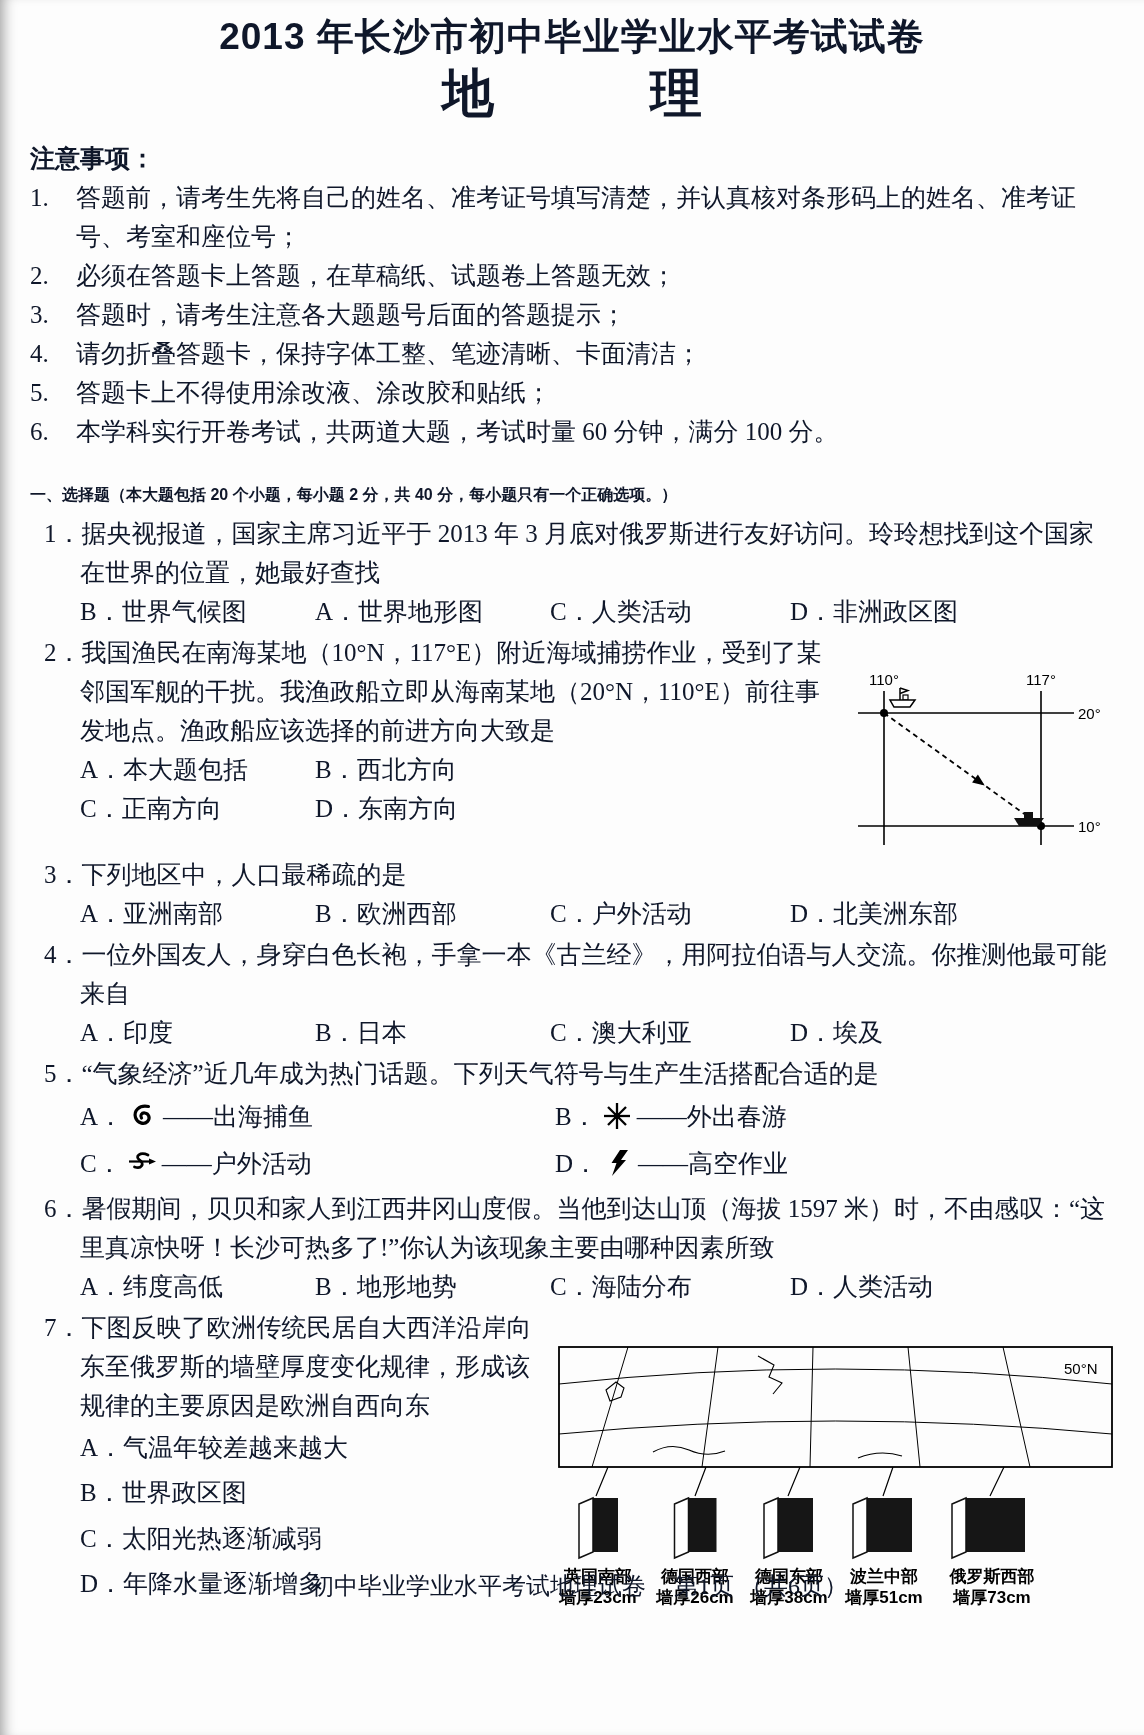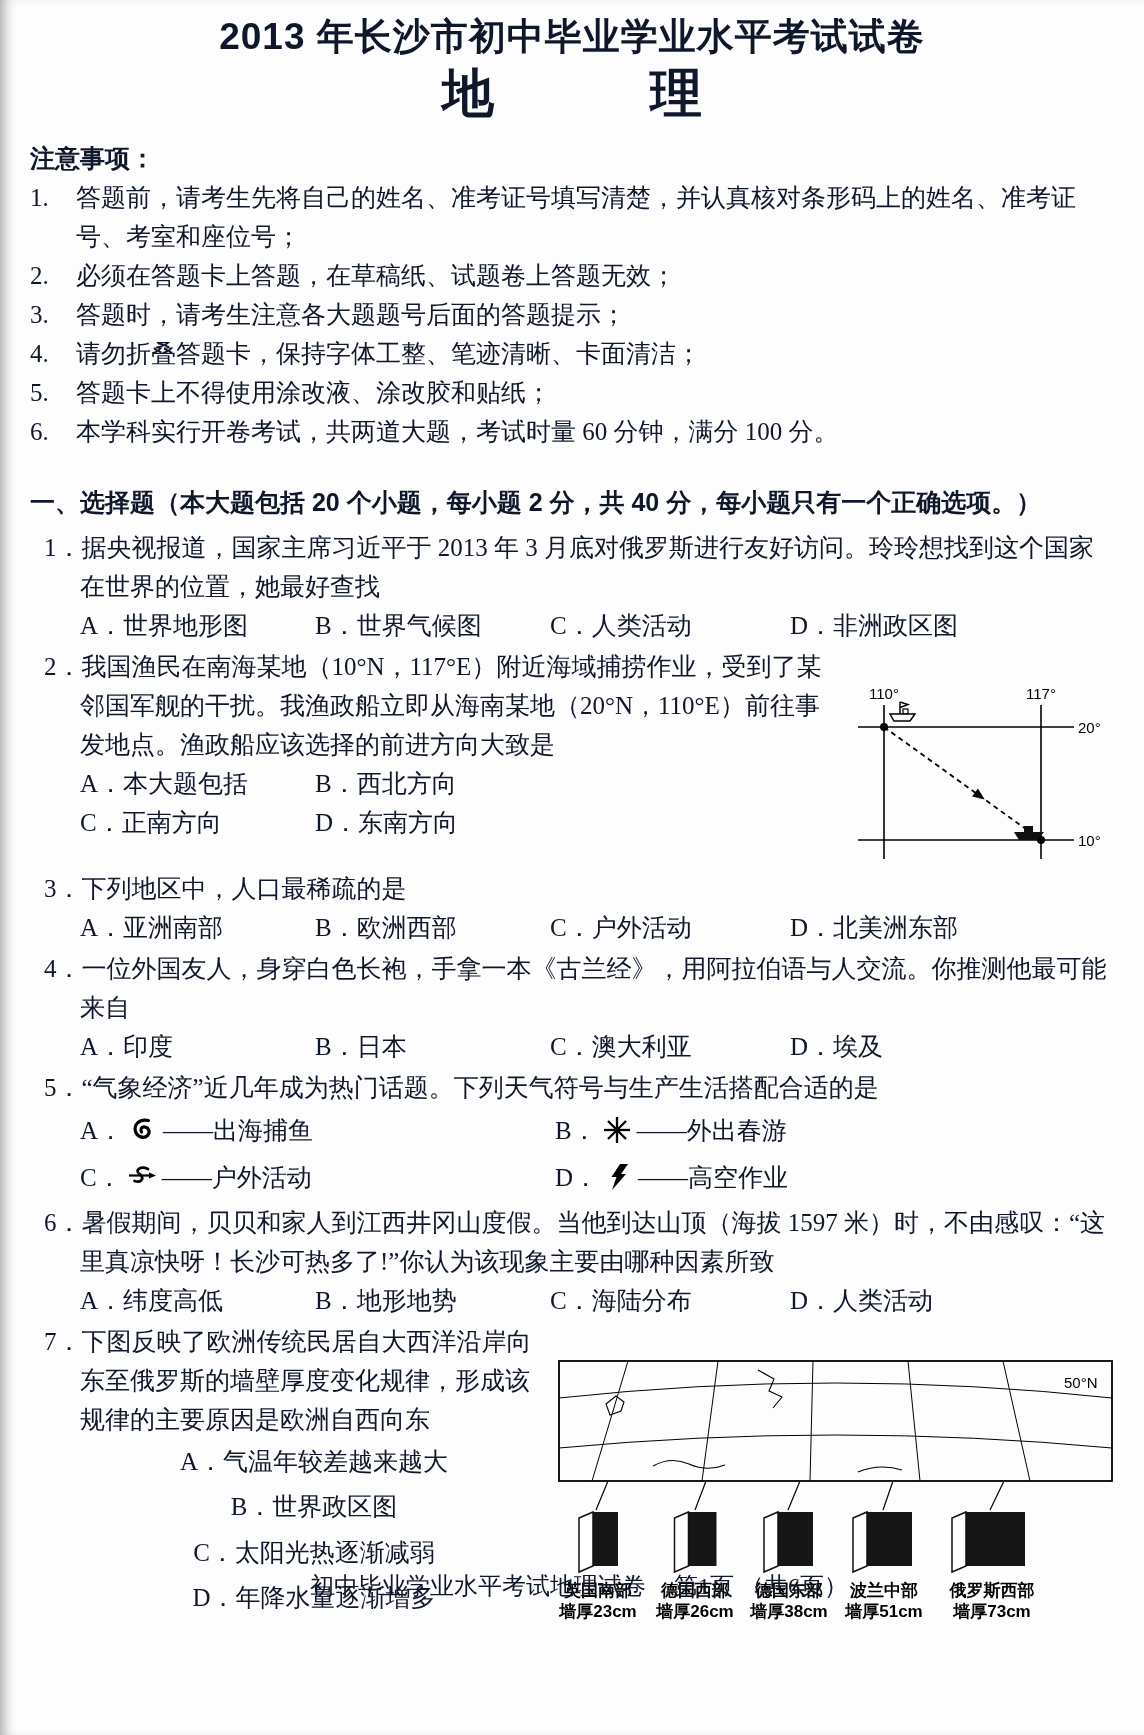--- a/index.html
+++ b/index.html
@@ -14,30 +14,30 @@
     overflow: hidden;
   }
   .heiti { font-family: "Liberation Sans", "DejaVu Sans", sans-serif; }
   .exam-title { font-size: 37px; font-weight: 700; text-align: center; letter-spacing: 1px; line-height: 1.25; }
   .subject-title { font-size: 52px; font-weight: 700; text-align: center; line-height: 1.2; margin-top: 2px; }
   .notice { margin-top: 14px; }
   .notice-heading { font-weight: 700; font-size: 25px; }
   .notice-item { display: flex; }
   .notice-item .n-num { width: 46px; flex: none; }
   .notice-item .n-text { flex: 1; }
-  .section-heading { font-weight: 700; margin-top: 32px; font-size: 25px; }
+  .section-heading { font-weight: 700; margin-top: 32px; font-size: 16px; }
   .qlist { margin-top: 6px; }
   .question { position: relative; padding-left: 14px; overflow: hidden; margin-top: 2px; }
   .q-flow { padding-left: 36px; text-indent: -36px; }
   .opts { display: flex; padding-left: 36px; }
   .opt { display: block; }
   .w235 { width: 235px; flex: none; }
   .w240 { width: 240px; flex: none; }
   .w475 { width: 475px; flex: none; }
-  .opt-line { padding-left: 36px; line-height: 1.82; text-align: center; }
+  .opt-line { padding-left: 36px; line-height: 1.82; }
   .opts-sym { height: 47px; align-items: center; }
   .opts-sym .opt { display: flex; align-items: center; }
   .wsym { width: 30px; height: 30px; margin: 0 5px; flex: none; }
   .float-spacer { float: right; width: 0; }
   .q-figure { float: right; clear: right; text-indent: 0; }
   .q2-fig { width: 250px; height: 178px; margin: 0 8px 4px 14px; }
   .q7-fig { width: 556px; height: 268px; margin: 0 0 4px 10px; }
   svg text { font-family: "Liberation Sans", "DejaVu Sans", sans-serif; fill: #000; }
   .svg-lab { font-size: 15px; }
   .wall-lab { font-size: 17px; font-weight: 700; }
@@ -82,22 +82,22 @@
 
   <div class="section-heading heiti">一、选择题（本大题包括 20 个小题，每小题 2 分，共 40 分，每小题只有一个正确选项。）</div>
 
   <div class="qlist">
 
     <div class="question">
       <div class="q-flow">
         <span class="q-num">1．</span><span>据央视报道，国家主席习近平于 2013 年 3 月底对俄罗斯进行友好访问。玲玲想找到这个国家在世界的位置，她最好查找</span>
       </div>
       <div class="opts">
+        <span class="opt w235">B．世界气候图</span>
         <span class="opt w235">A．世界地形图</span>
-        <span class="opt w235">B．世界气候图</span>
         <span class="opt w240">C．人类活动</span>
         <span class="opt">D．非洲政区图</span>
       </div>
     </div>
 
     <div class="question">
       <div class="q-flow">
         <div class="float-spacer" style="height:38px"></div>
         <div class="q-figure q2-fig">
           <svg viewBox="0 0 250 178" width="250" height="178">

